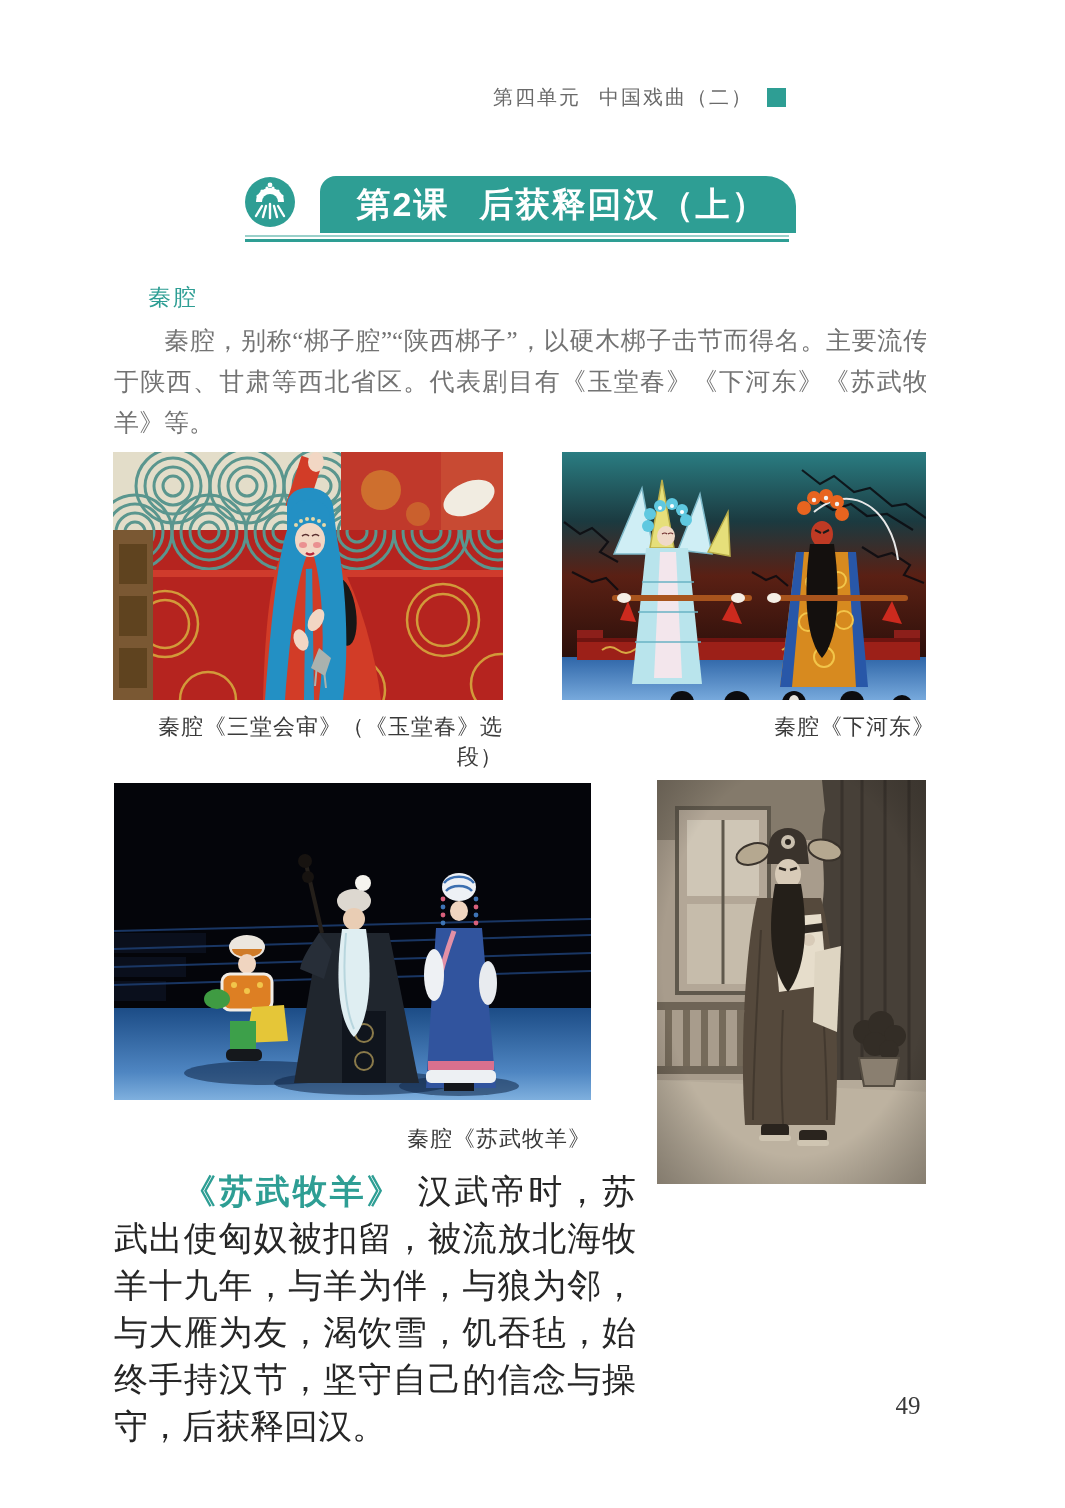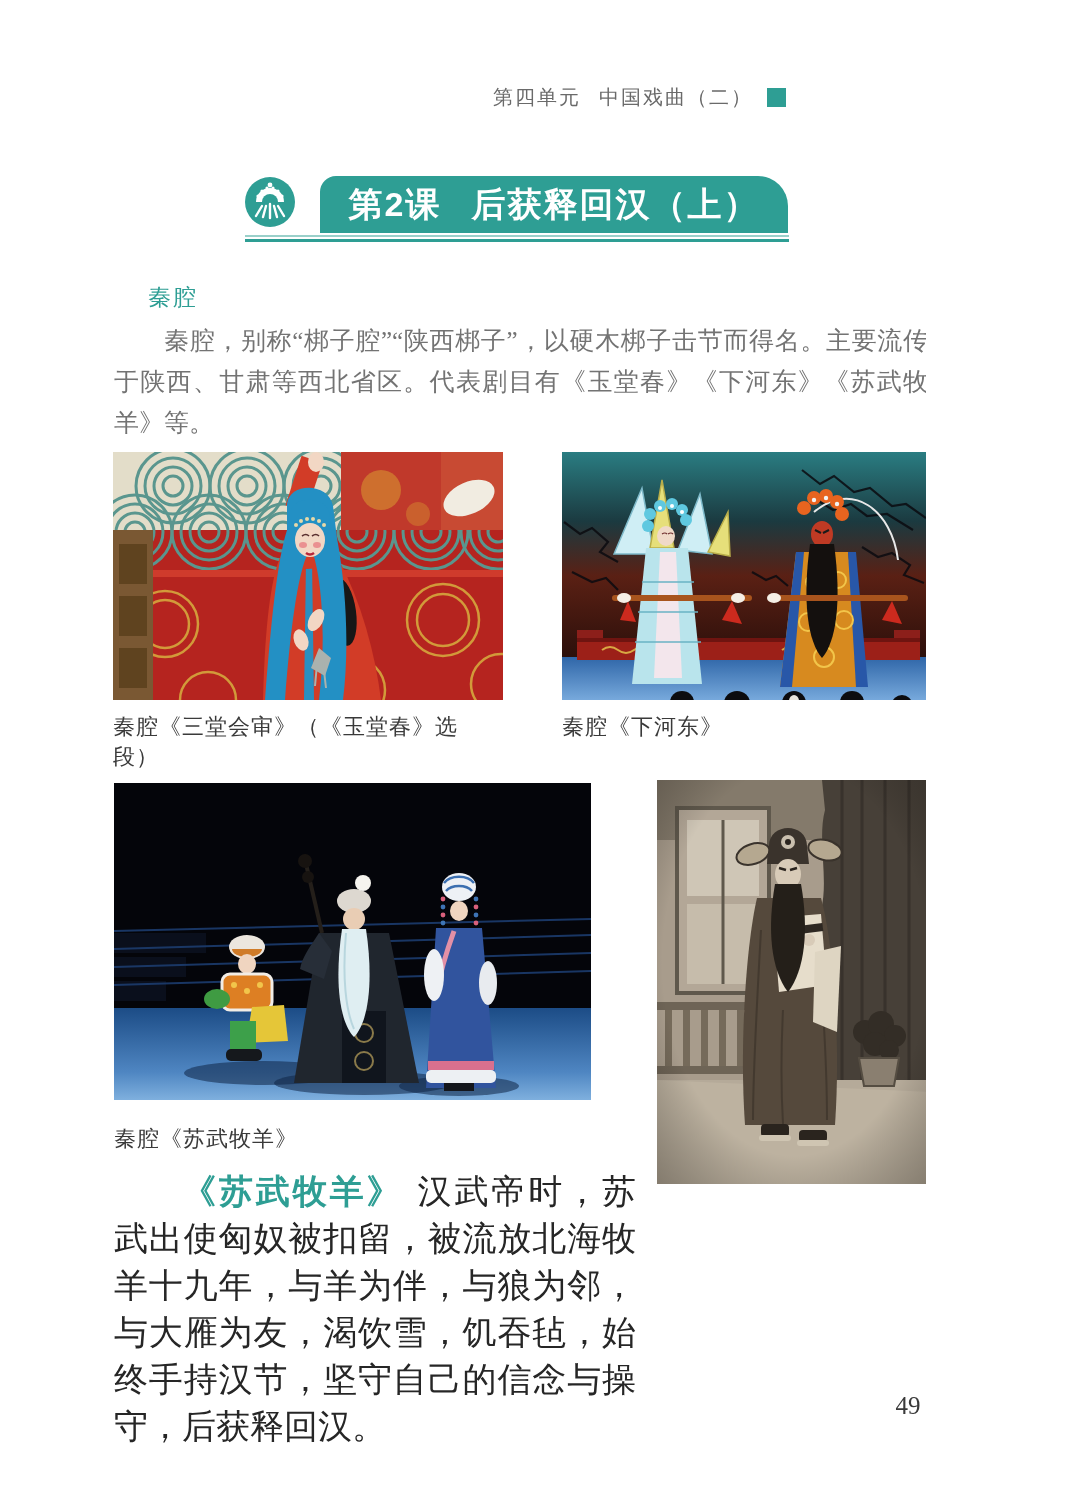--- a/index.html
+++ b/index.html
@@ -11,41 +11,41 @@
            font-family:"Liberation Sans","DejaVu Sans",sans-serif;
            font-size:20px;color:#6a6a6a;letter-spacing:2px;}
   .runhead .unit{margin-right:18px;}
   .runhead .marker{width:19px;height:19px;background:#2e9e94;margin-left:14px;}
 
   
   .logo{position:absolute;left:244px;top:176px;width:52px;height:52px;}
   .banner{position:absolute;left:320px;top:176px;width:468px;height:57px;background:#2e9e94;
           border-radius:16px 30px 0 0;display:flex;align-items:center;justify-content:center;
           font-family:"Liberation Sans","DejaVu Sans",sans-serif;color:#ffffff;
-          font-weight:bold;font-size:34px;letter-spacing:2px;}
+          font-weight:bold;font-size:34px;letter-spacing:2px;padding-left:8px;}
   .banner .lesson{margin-right:30px;}
   .rule{position:absolute;left:245px;top:235px;width:544px;}
   .rule .l1{height:2px;background:#9ad0ca;}
   .rule .l2{height:3px;background:#2e9e94;margin-top:2px;}
 
   
   .sec-head{position:absolute;left:148px;top:282px;
             font-family:"Liberation Sans","DejaVu Sans",sans-serif;
             font-size:23px;font-weight:normal;color:#2e9e94;letter-spacing:2px;}
   .sec-para{position:absolute;left:114px;top:320px;width:814px;font-size:25px;line-height:41px;
             color:#737373;text-align:justify;text-indent:2em;}
 
   
   .ph{position:absolute;display:block;}
   .ph svg{display:block;width:100%;height:100%;}
   .ph1{left:113px;top:452px;width:390px;height:248px;}
   .ph2{left:562px;top:452px;width:373px;height:248px;}
   .ph3{left:114px;top:783px;width:477px;height:317px;}
   .ph4{left:657px;top:780px;width:276px;height:404px;}
-  .cap{position:absolute;text-align:left;font-size:22px;color:#3a3a3a;letter-spacing:1px;}
+  .cap{position:absolute;text-align:right;font-size:22px;color:#3a3a3a;letter-spacing:1px;}
   .cap1{left:113px;top:712px;width:390px;}
   .cap2{left:562px;top:712px;width:373px;}
   .cap3{left:114px;top:1124px;width:477px;}
   .cap4{position:absolute;left:657px;top:1196px;width:284px;font-size:23px;line-height:40px;
         color:#333;text-align:justify;letter-spacing:1px;}
 
   
   .story{position:absolute;left:114px;top:1168px;width:522px;font-size:34px;line-height:47px;
          color:#262626;text-align:justify;text-indent:2em;}
   .story .t{color:#2e9e94;font-weight:600;margin-right:14px;}

